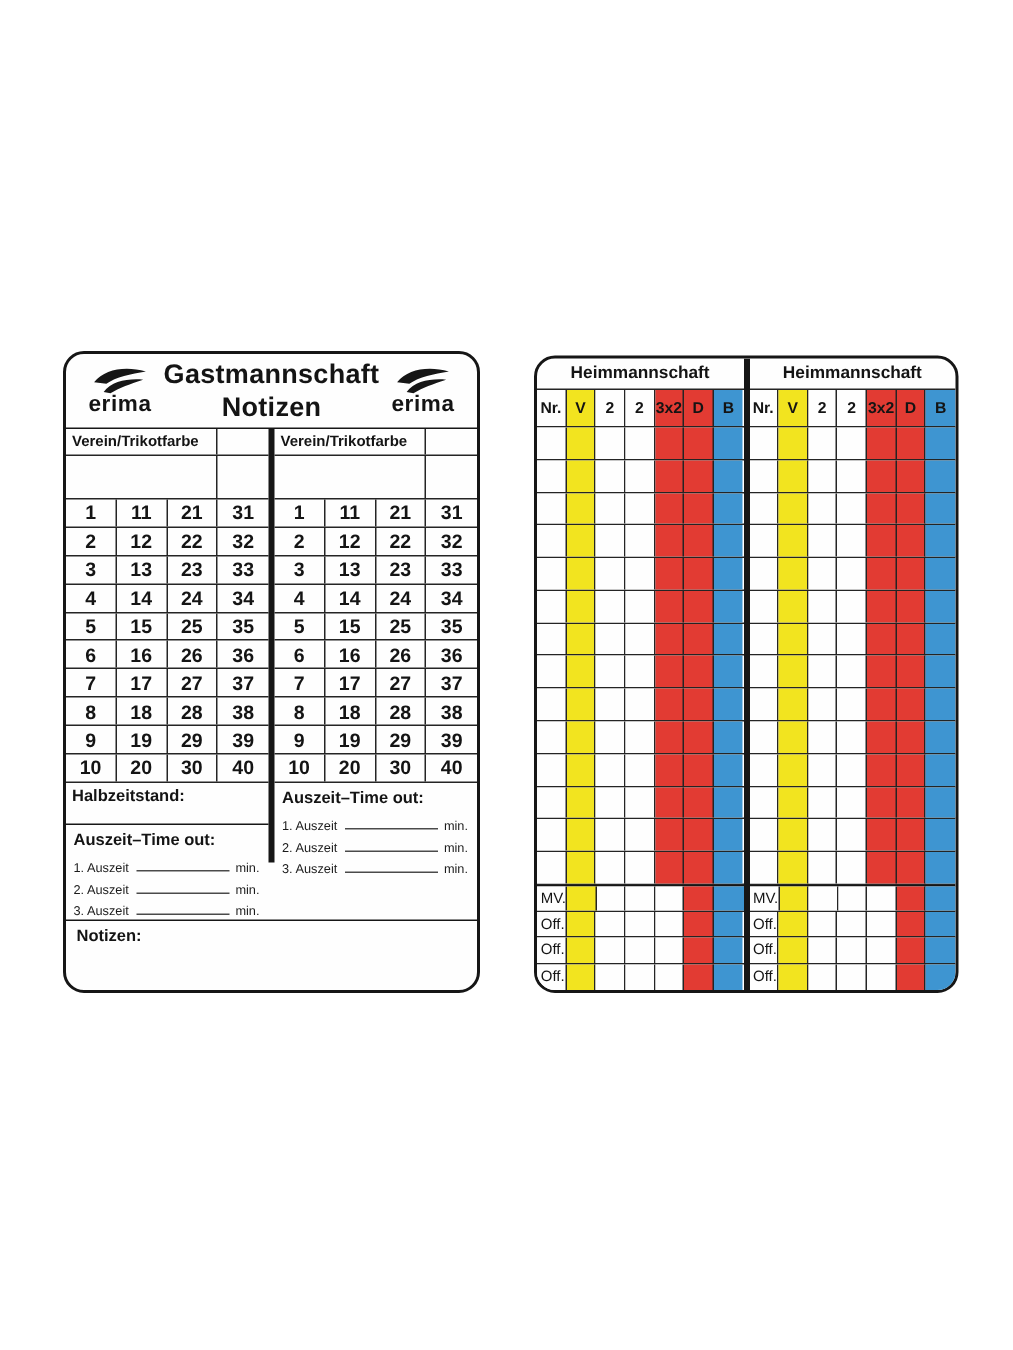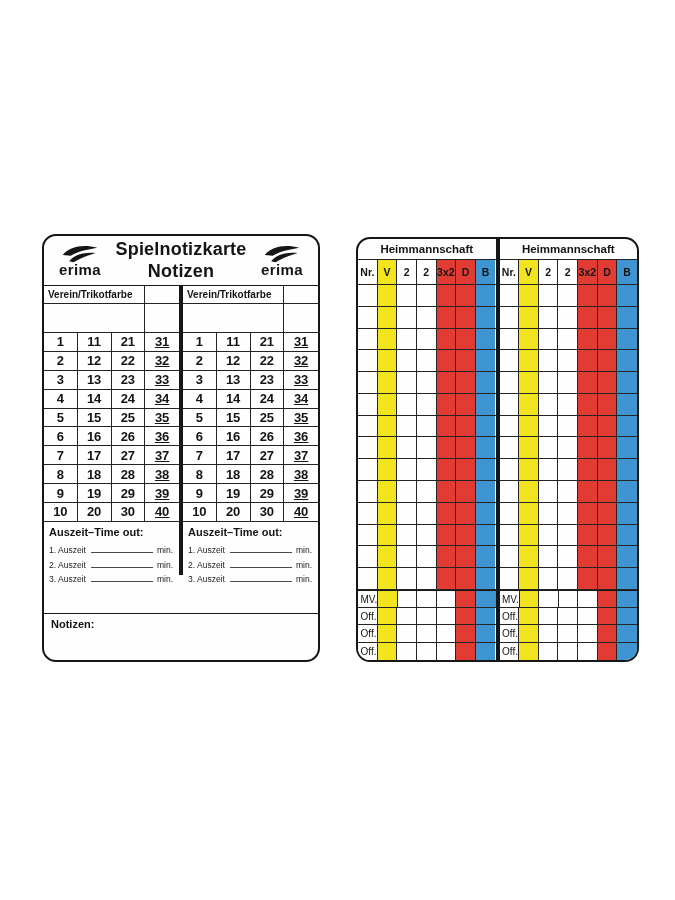--- a/index.html
+++ b/index.html
@@ -40,21 +40,21 @@
   .v-divider { width: 4px; background: #161616; flex: none; }
 
   .verein-row { height: 18px; flex: none; display: grid; grid-template-columns: 3fr 1fr; border-bottom: 1.3px solid #242424; }
   .verein-label { border-right: 1.3px solid #242424; font-weight: bold; font-size: 10px; padding: 2.5px 0 0 4px; white-space: nowrap; overflow: hidden; }
   .verein-blank { height: 29px; flex: none; display: grid; grid-template-columns: 3fr 1fr; border-bottom: 1.3px solid #242424; }
   .vb-main { border-right: 1.3px solid #242424; }
 
   .num-grid { flex: none; }
   .num-row { height: 18.9px; display: grid; grid-template-columns: repeat(4, 1fr); border-bottom: 1.3px solid #242424; }
   .num-cell { border-right: 1.3px solid #242424; display: flex; align-items: center; justify-content: center; font-weight: bold; font-size: 13px; }
-  .num-cell:last-child { border-right: none; text-decoration: underline; }
+  .num-cell:last-child { border-right: none; }
 
   .result-row { height: 28px; flex: none; border-bottom: 1.8px solid #161616; font-weight: bold; font-size: 11px; padding: 3px 0 0 4px; }
 
   .auszeit-box { flex: 1; padding: 4px 6px 2px 5px; display: flex; flex-direction: column; min-height: 0; }
   .az-title { font-weight: bold; font-size: 11px; margin-bottom: 3px; }
   .az-row { display: flex; align-items: flex-end; font-size: 8.5px; height: 14.5px; color: #1b1b1b; }
   .az-label { flex: none; }
   .az-line { flex: 1; border-bottom: 1.2px solid #4a4a4a; margin: 0 4px 2px 5px; }
   .az-min { flex: none; text-align: right; }
 
@@ -84,21 +84,21 @@
 
   <div class="lc-header">
     <div class="erima-logo">
       <svg width="40" height="20" viewBox="0 0 44 22">
         <path d="M3 12 C 11 2, 26 0, 41 4 C 30 6, 19 8, 12 13 Z" fill="#161616"></path>
         <path d="M10 19 C 16 11, 28 9, 39 10 C 30 13, 21 16, 15 20 Z" fill="#161616"></path>
       </svg>
       <span class="erima-word">erima</span>
     </div>
     <div class="lc-title">
-      <div>Spielnotizkarte</div>
+      <div>Gastmannschaft</div>
       <div>Notizen</div>
     </div>
     <div class="erima-logo">
       <svg width="40" height="20" viewBox="0 0 44 22">
         <path d="M3 12 C 11 2, 26 0, 41 4 C 30 6, 19 8, 12 13 Z" fill="#161616"></path>
         <path d="M10 19 C 16 11, 28 9, 39 10 C 30 13, 21 16, 15 20 Z" fill="#161616"></path>
       </svg>
       <span class="erima-word">erima</span>
     </div>
   </div>
@@ -169,20 +169,21 @@
             <div class="num-cell">29</div>
             <div class="num-cell">39</div>
           </div>
           <div class="num-row">
             <div class="num-cell">10</div>
             <div class="num-cell">20</div>
             <div class="num-cell">30</div>
             <div class="num-cell">40</div>
           </div>
         </div>
+      <div class="result-row">Halbzeitstand:</div>
       <div class="auszeit-box">
         <div class="az-title">Auszeit–Time out:</div>
         <div>
             <div class="az-row">
               <div class="az-label">1. Auszeit</div>
               <div class="az-line"></div>
               <div class="az-min">min.</div>
             </div>
             <div class="az-row">
               <div class="az-label">2. Auszeit</div>

